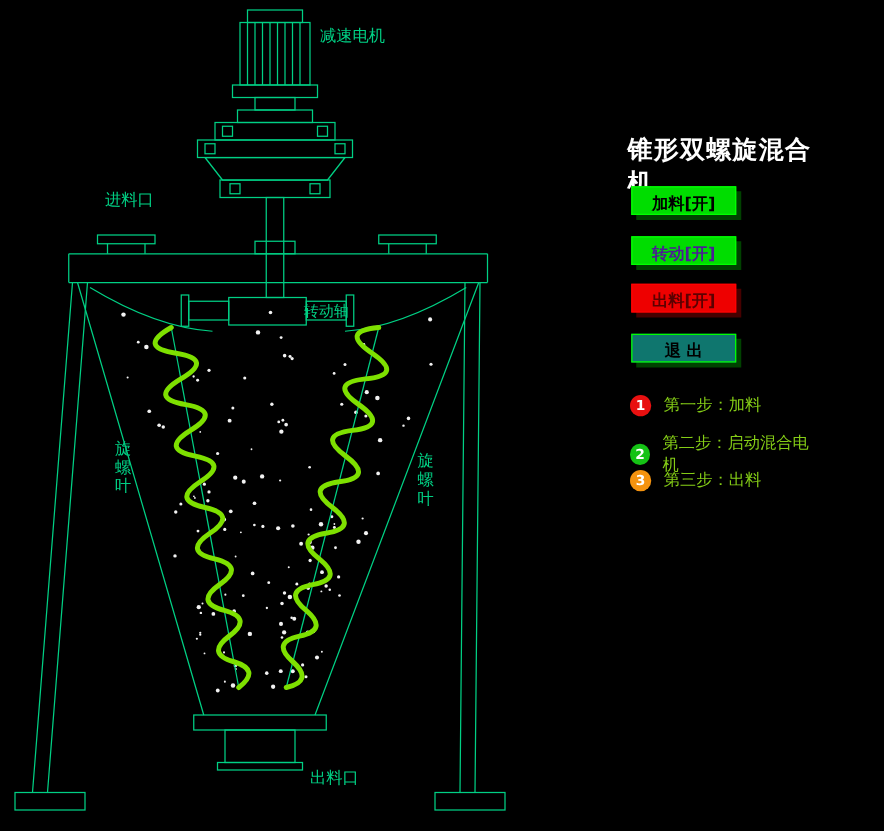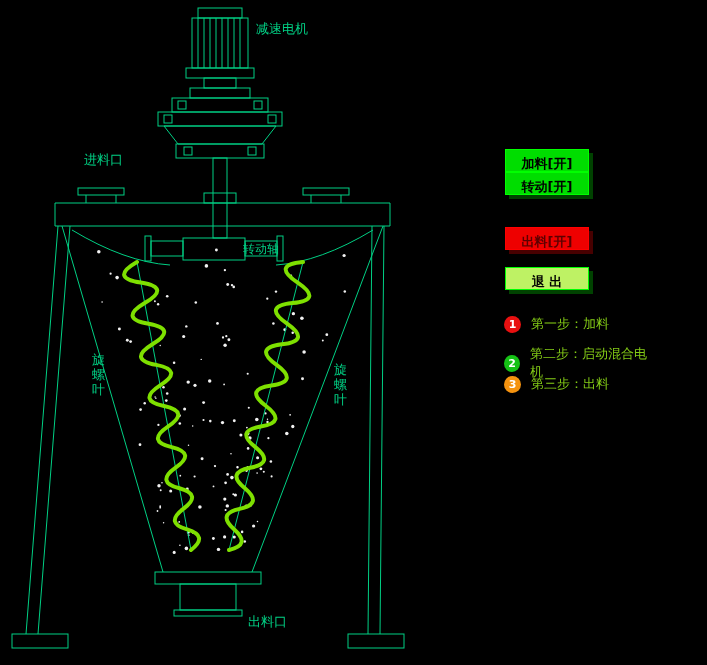--- a/index.html
+++ b/index.html
@@ -255,25 +255,26 @@
     </g>
   </svg>
 
   <div class="lbl" style="left:256px; top:20px">减速电机</div>
   <div class="lbl" style="left:84px;  top:151px">进料口</div>
   <div class="lbl shaft-box" style="left:183px; top:239px">转动轴</div>
   <div class="lbl vert" style="left:92px;  top:352px">旋螺叶</div>
   <div class="lbl vert" style="left:334px; top:362px">旋螺叶</div>
   <div class="lbl" style="left:248px; top:613px">出料口</div>
 
+  <div id="panel-title">锥形双螺旋混合机</div>
 
   <button class="btn" style="top: 149px; background: rgb(0, 221, 0); border-color: rgb(0, 255, 0); box-shadow: rgb(0, 66, 0) 4px 4px 0px; color: rgb(0, 0, 0);">加料[开]</button>
-  <button class="btn" style="top: 172px; background: rgb(0, 221, 0); border-color: rgb(0, 255, 0); box-shadow: rgb(0, 66, 0) 4px 4px 0px; color: #000000;">转动[开]</button>
+  <button class="btn" style="top: 189px; background: rgb(0, 221, 0); border-color: rgb(0, 255, 0); box-shadow: rgb(0, 66, 0) 4px 4px 0px; color: #4c1d95;">转动[开]</button>
   <button class="btn" style="top: 227px; background: rgb(238, 0, 0); border-color: rgb(255, 0, 0); box-shadow: rgb(71, 0, 0) 4px 4px 0px; color: rgb(92, 0, 0);">出料[开]</button>
-  <button class="btn" style="top: 267px; background: #bef264; border-color: rgb(0, 255, 0); box-shadow: rgb(0, 66, 0) 4px 4px 0px; color: rgb(0, 0, 0);">退 出</button>
+  <button class="btn" style="top: 267px; background: #0f766e; border-color: rgb(0, 255, 0); box-shadow: rgb(0, 66, 0) 4px 4px 0px; color: rgb(0, 0, 0);">退 出</button>
 
   <div class="step" style="top:315px">
     <span class="dot" style="background: rgb(232, 16, 16);">1</span>
     <span class="txt">第一步：加料</span>
   </div>
   <div class="step" style="top:345px">
     <span class="dot" style="background: rgb(21, 194, 21);">2</span>
     <span class="txt">第二步：启动混合电机</span>
   </div>
   <div class="step" style="top:375px">

